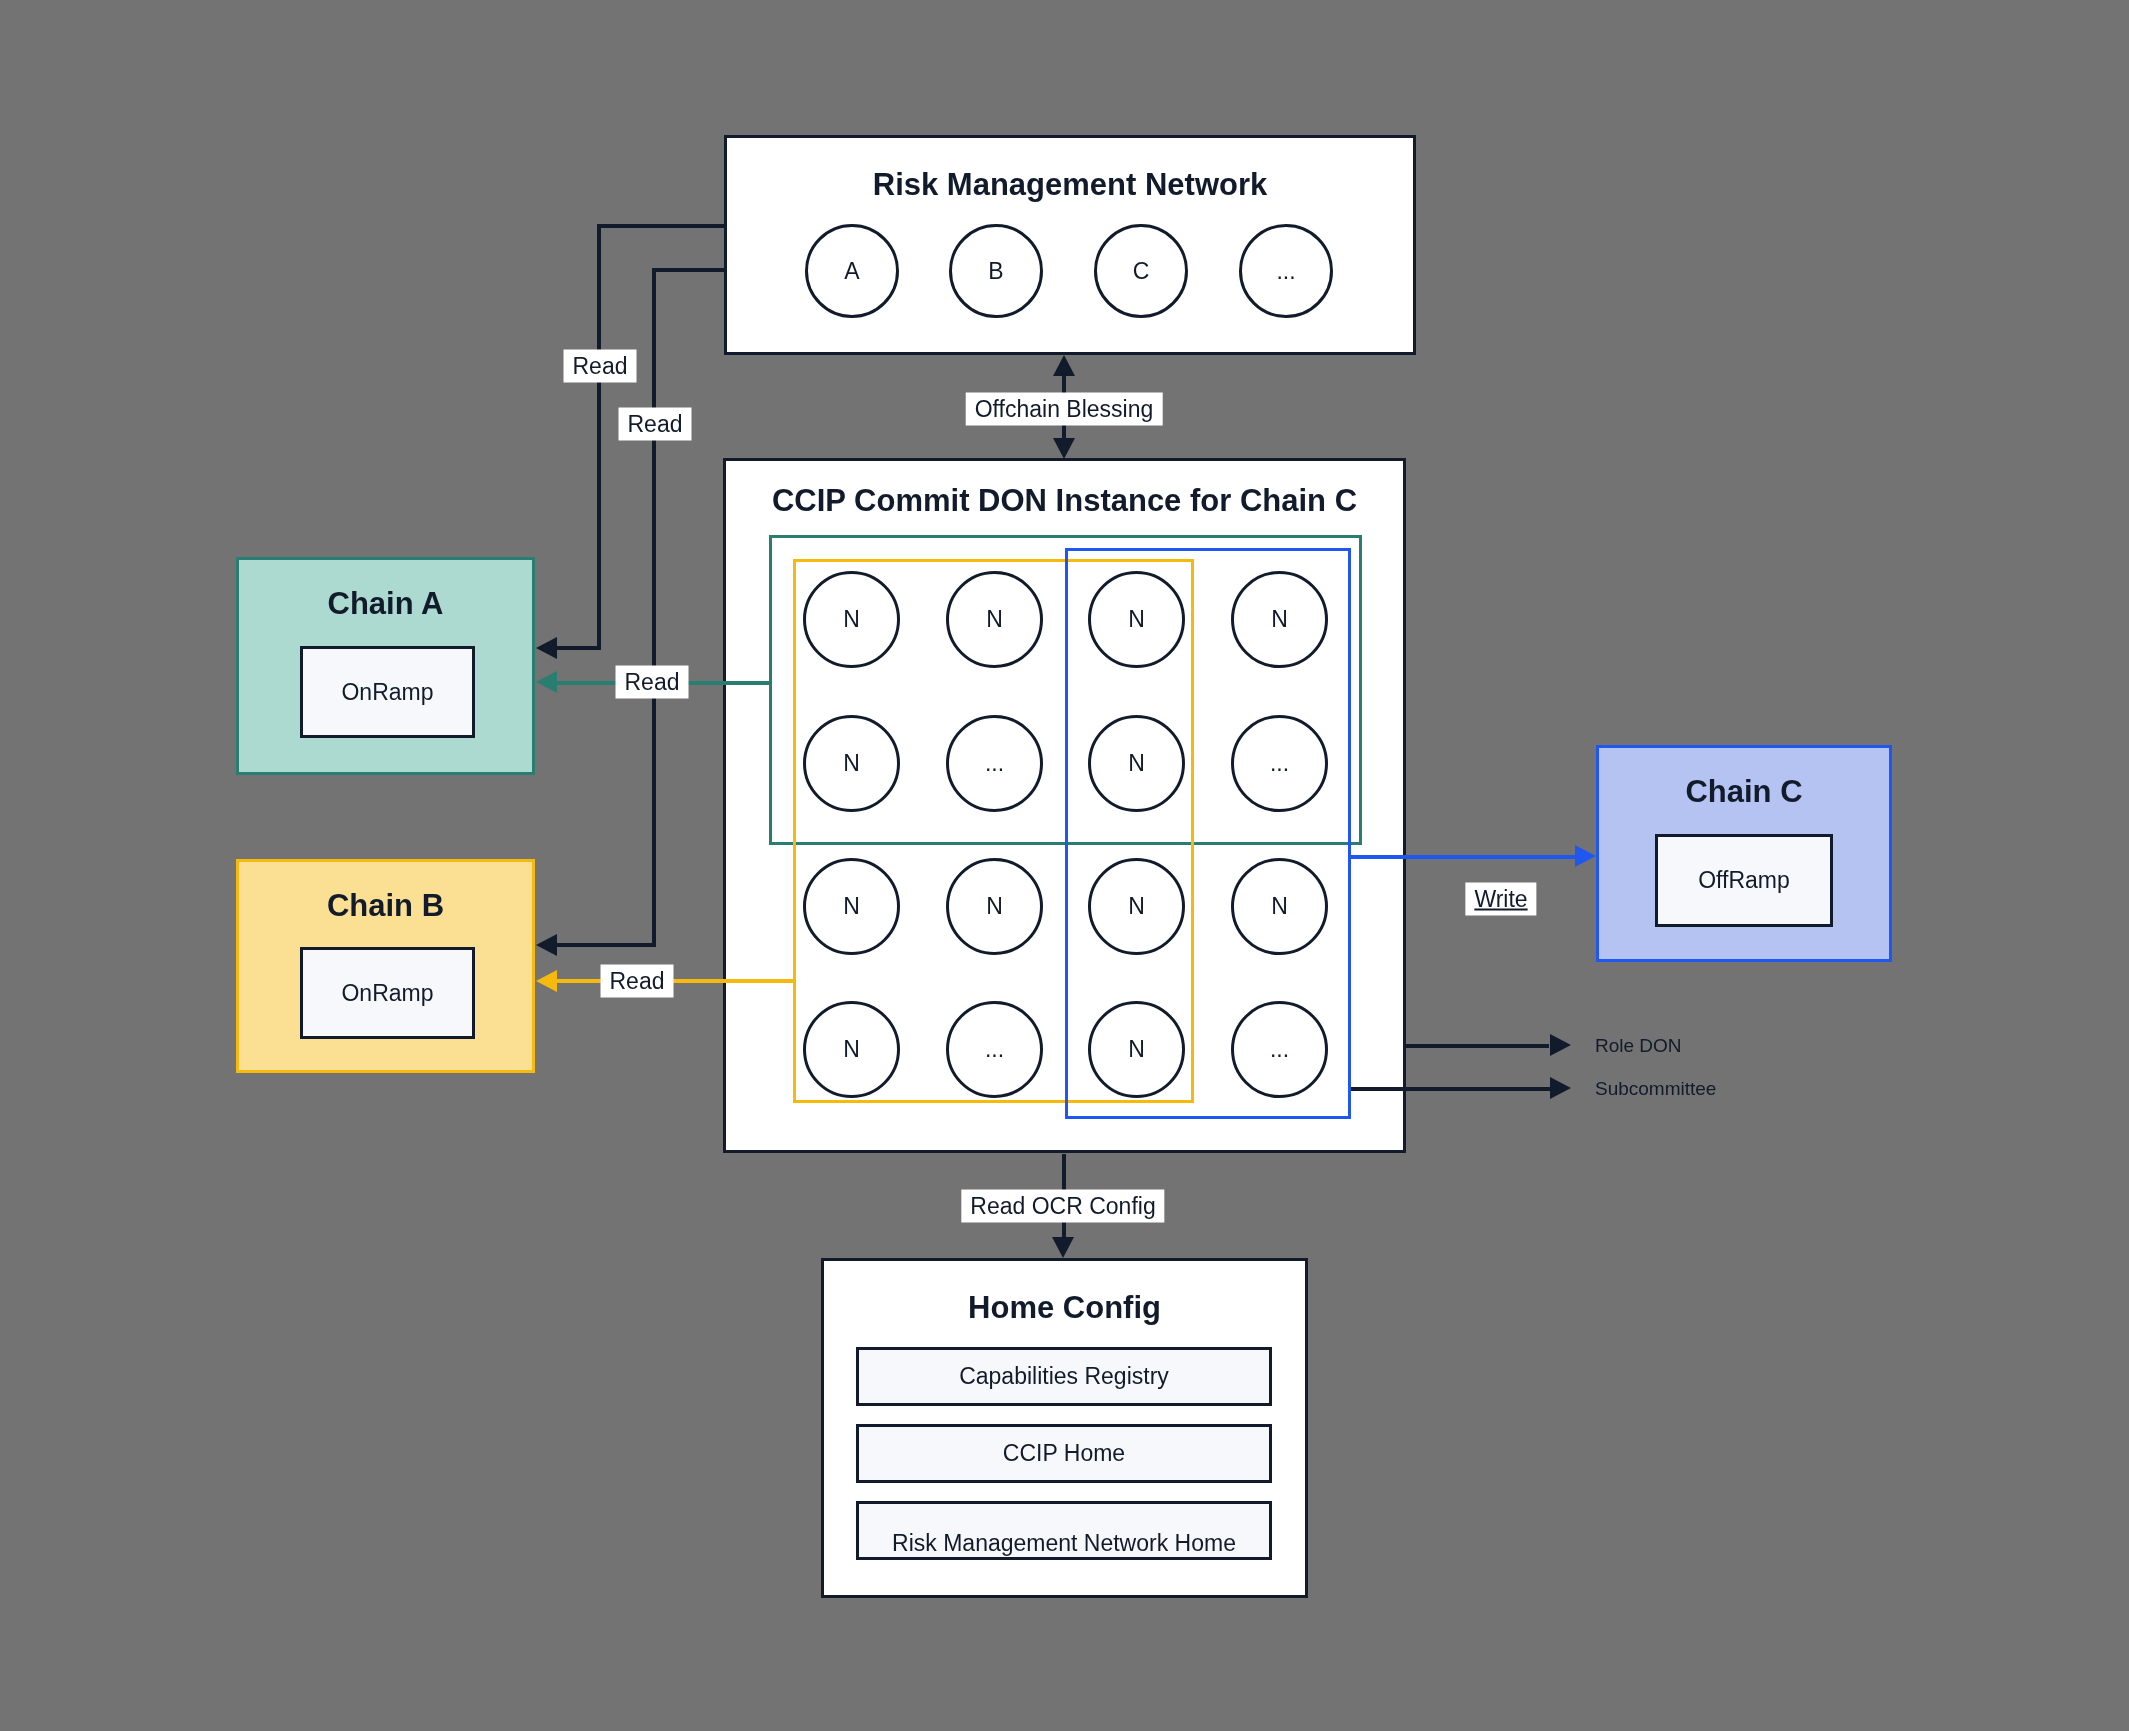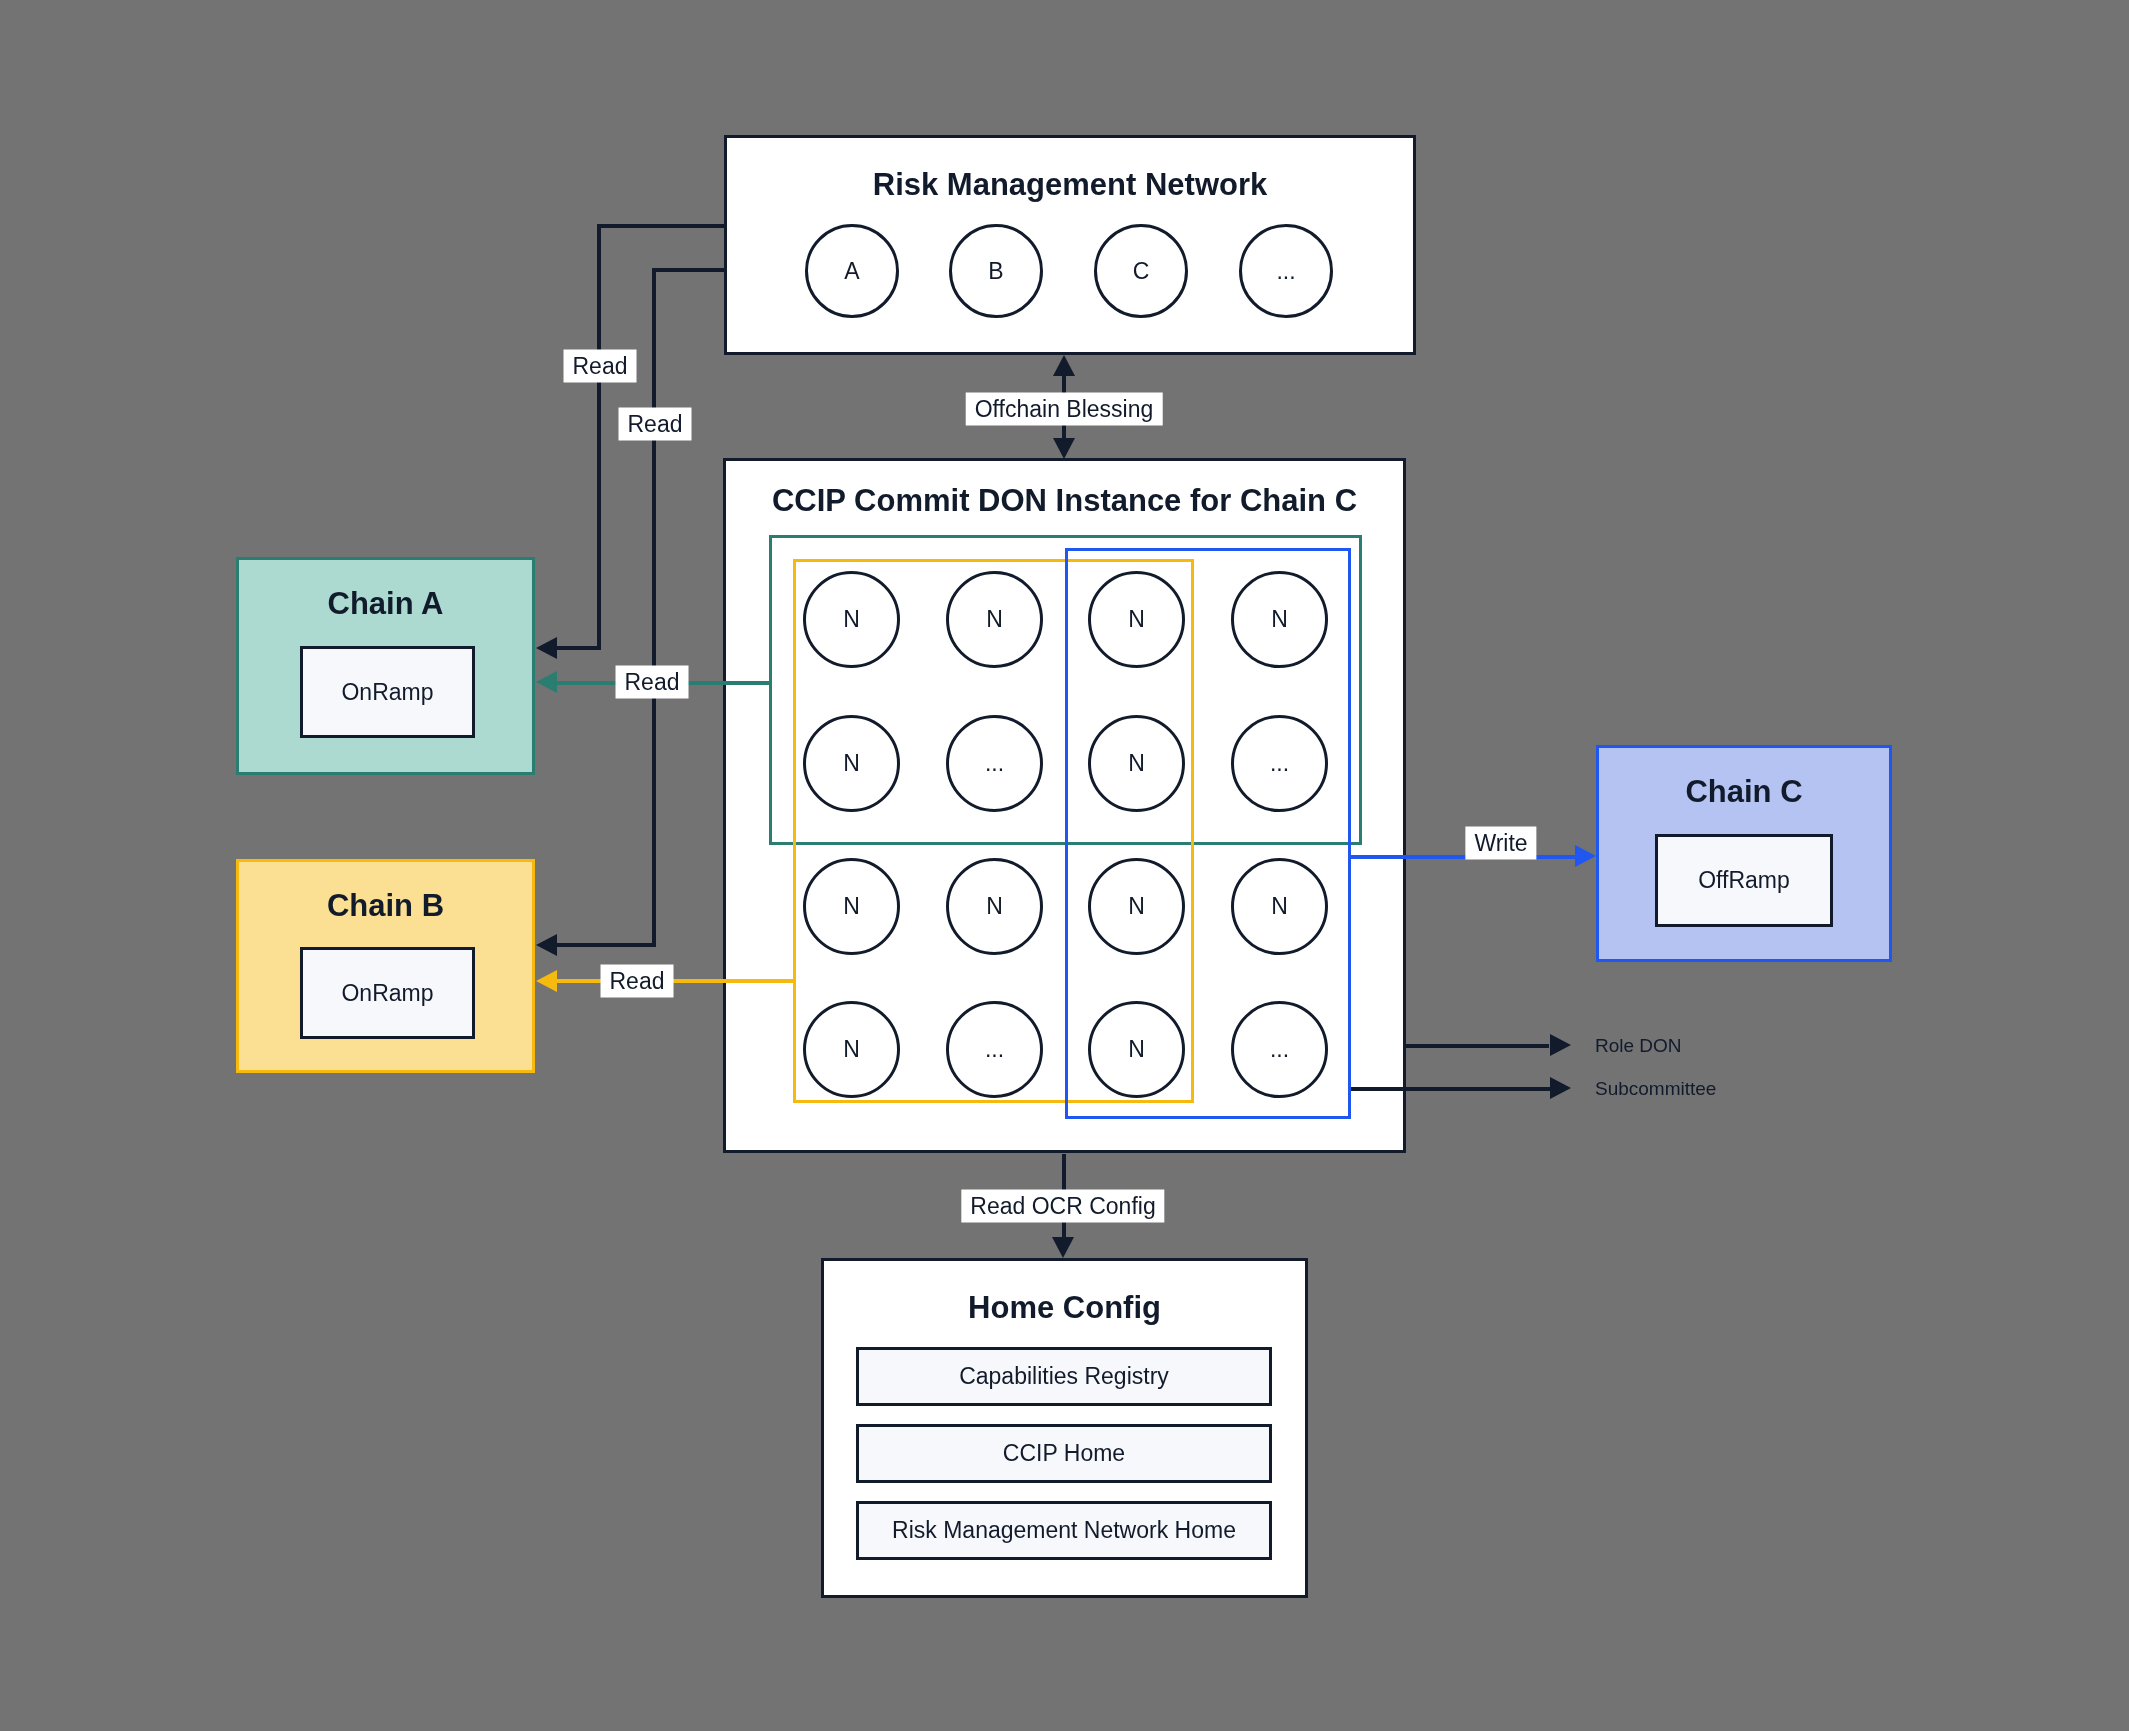--- a/index.html
+++ b/index.html
@@ -76,21 +76,21 @@
 
   <div class="box" style="left:821px;top:1258px;width:487px;height:340px;">
     <div class="box-title" style="top:27.5px;">Home Config</div>
   </div>
   <div class="ramp" style="left:856px;top:1347px;width:416px;height:59px;">
     <span>Capabilities Registry</span>
   </div>
   <div class="ramp" style="left:856px;top:1424px;width:416px;height:59px;">
     <span>CCIP Home</span>
   </div>
-  <div class="ramp" style="left:856px;top:1501px;width:416px;height:59px;">
+  <div class="ramp" style="left:856px;top:1501px;width:416px;height:59px;align-items:flex-end;">
     <span>Risk Management Network Home</span>
   </div>
 
   <div id="circle-layer" style="position:absolute;left:0;top:0;width:100%;height:100%;z-index:3;">
       <div class="circle" style="left: 805px; top: 224px; height: 94px; width: 94px;">A</div>
       <div class="circle" style="left: 949px; top: 224px; height: 94px; width: 94px;">B</div>
       <div class="circle" style="left: 1094px; top: 224px; height: 94px; width: 94px;">C</div>
       <div class="circle" style="left: 1239px; top: 224px; height: 94px; width: 94px;">...</div>
       <div class="circle" style="left: 803px; top: 571px; height: 97px; width: 97px;">N</div>
       <div class="circle" style="left: 946px; top: 571px; height: 97px; width: 97px;">N</div>
@@ -130,21 +130,21 @@
   <div class="h-line teal" style="left:556px;top:681px;width:213px;"></div>
   <div class="ah ah-left teal" style="left:536px;top:671px;"></div>
   <div class="line-label" style="left:652px;top:682px;">Read</div>
 
   <div class="h-line amber" style="left:556px;top:979px;width:238px;"></div>
   <div class="ah ah-left amber" style="left:536px;top:970px;"></div>
   <div class="line-label" style="left:637px;top:981px;">Read</div>
 
   <div class="h-line blue" style="left:1351px;top:855px;width:224px;"></div>
   <div class="ah ah-right blue" style="left:1575px;top:845px;"></div>
-  <div class="line-label" style="left:1501px;top:843px;">Write</div>
+  <div class="line-label" style="left:1501px;top:899px;text-decoration:underline;">Write</div>
 
   <div class="h-line" style="left:1406px;top:1044px;width:143px;"></div>
   <div class="ah ah-right" style="left:1550px;top:1034px;"></div>
   <div class="side-label" style="left:1595px;top:1045px;">Role DON</div>
 
   <div class="h-line" style="left:1351px;top:1087px;width:199px;"></div>
   <div class="ah ah-right" style="left:1550px;top:1077px;"></div>
   <div class="side-label" style="left:1595px;top:1088px;">Subcommittee</div>
 
   <div class="v-line" style="left:1062px;top:1154px;height:85px;"></div>

